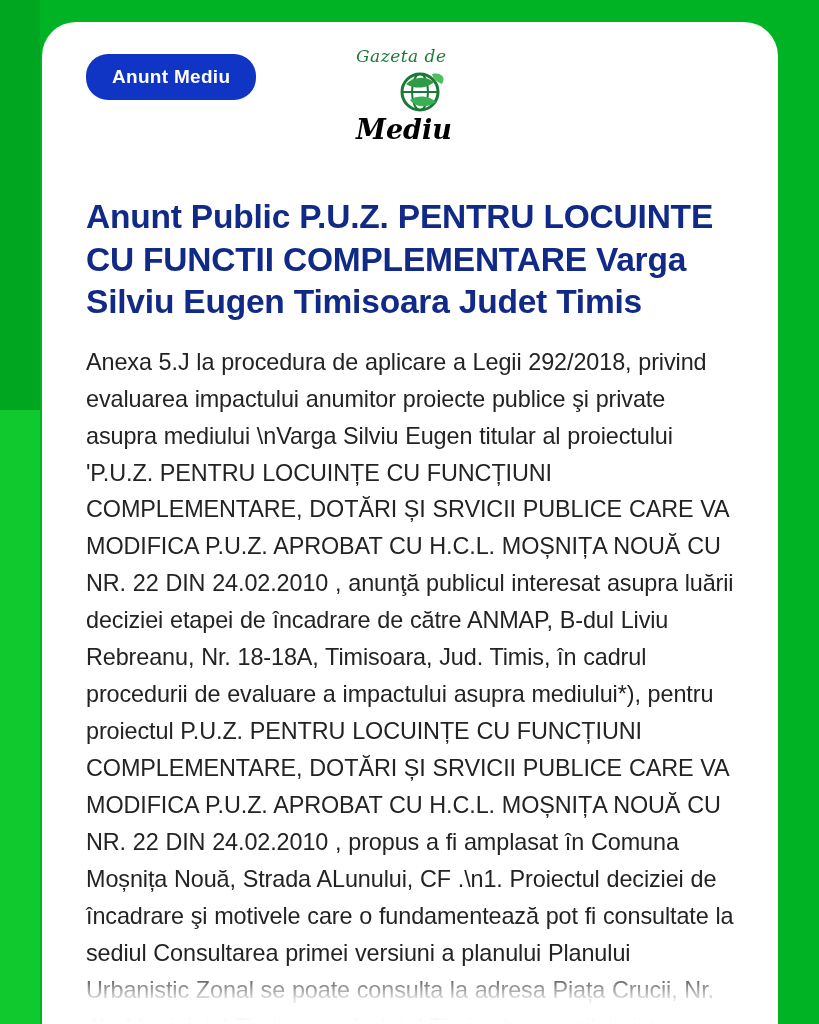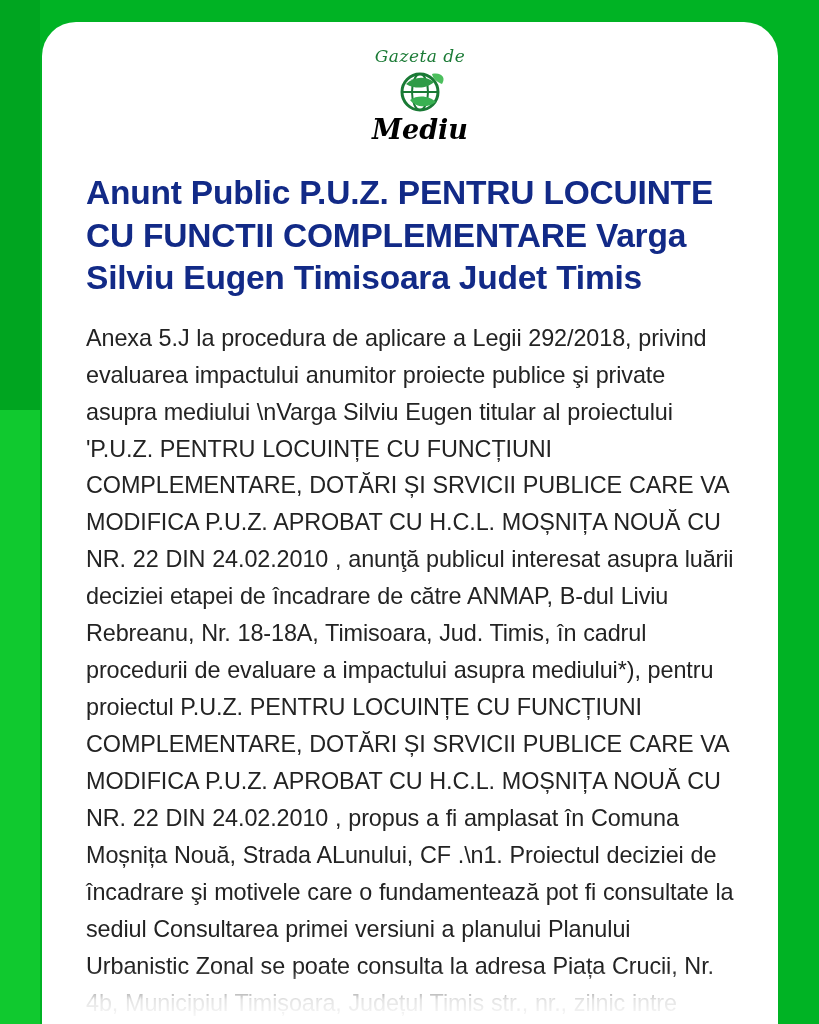--- a/index.html
+++ b/index.html
@@ -58,21 +58,20 @@
     padding: 12px 26px;
     border-radius: 22px;
     margin-top: 6px;
   }
   .logo {
     position: absolute;
     left: 270px;
     top: 0px;
     width: 128px;
     height: 120px;
-    text-align: center;
   }
   .logo-script {
     font-family: "DejaVu Serif", serif;
     font-style: italic;
     font-size: 17px;
     color: #1a7a35;
     line-height: 1;
     letter-spacing: 0.5px;
   }
   .logo-globe {
@@ -88,21 +87,21 @@
     color: #000000;
     line-height: 1;
     margin-top: -2px;
   }
   h1.title {
     color: #122a87;
     font-size: 33.5px;
     font-weight: bold;
     line-height: 1.27;
     letter-spacing: -0.2px;
-    margin-top: 4px;
+    margin-top: 28px;
     margin-bottom: 20px;
   }
   .body-text {
     color: #232323;
     font-size: 23.4px;
     line-height: 1.58;
     letter-spacing: -0.1px;
     word-spacing: 0.4px;
   }
   .fade {
@@ -117,20 +116,21 @@
 </head>
 <body>
 
 <div class="bg-left"></div>
 <div class="bg-dark-block"></div>
 
 <div class="card">
   <div class="card-inner">
 
     <div class="top-row">
+      <span class="badge">Anunt Mediu</span>
 
       <div class="logo">
         <div class="logo-script">Gazeta de</div>
         <div class="logo-globe">
           <svg width="56" height="52" viewBox="0 0 56 52" aria-hidden="true">
             <circle cx="28" cy="26" r="18" fill="none" stroke="#1a7a35" stroke-width="3"></circle>
             <ellipse cx="28" cy="26" rx="8" ry="18" fill="none" stroke="#1a7a35" stroke-width="2"></ellipse>
             <line x1="10" y1="26" x2="46" y2="26" stroke="#1a7a35" stroke-width="2"></line>
             <path d="M14 18 C22 10 34 10 42 16 C36 22 24 24 14 18 Z" fill="#2e9b46"></path>
             <path d="M18 34 C26 28 38 30 44 36 C36 42 24 42 18 34 Z" fill="#39b152"></path>

